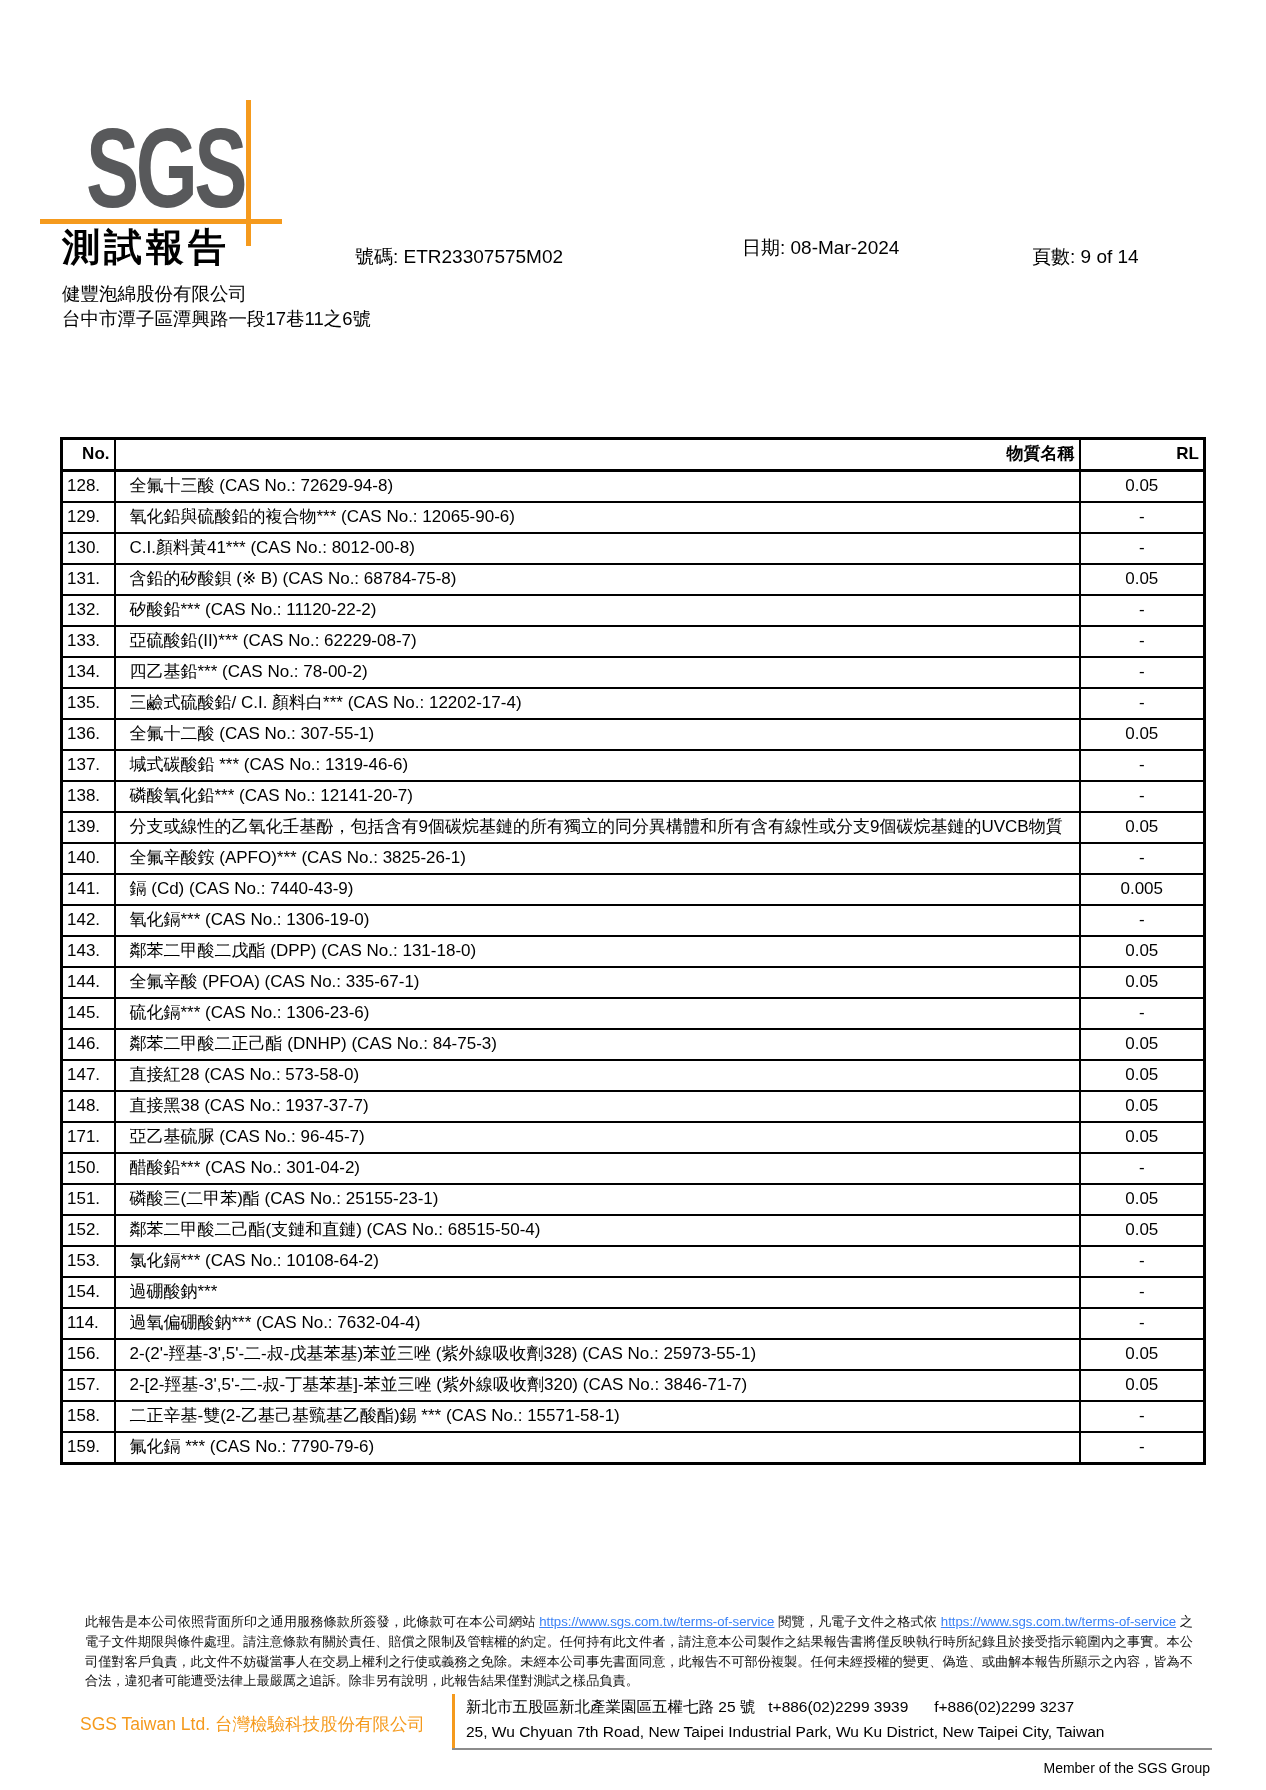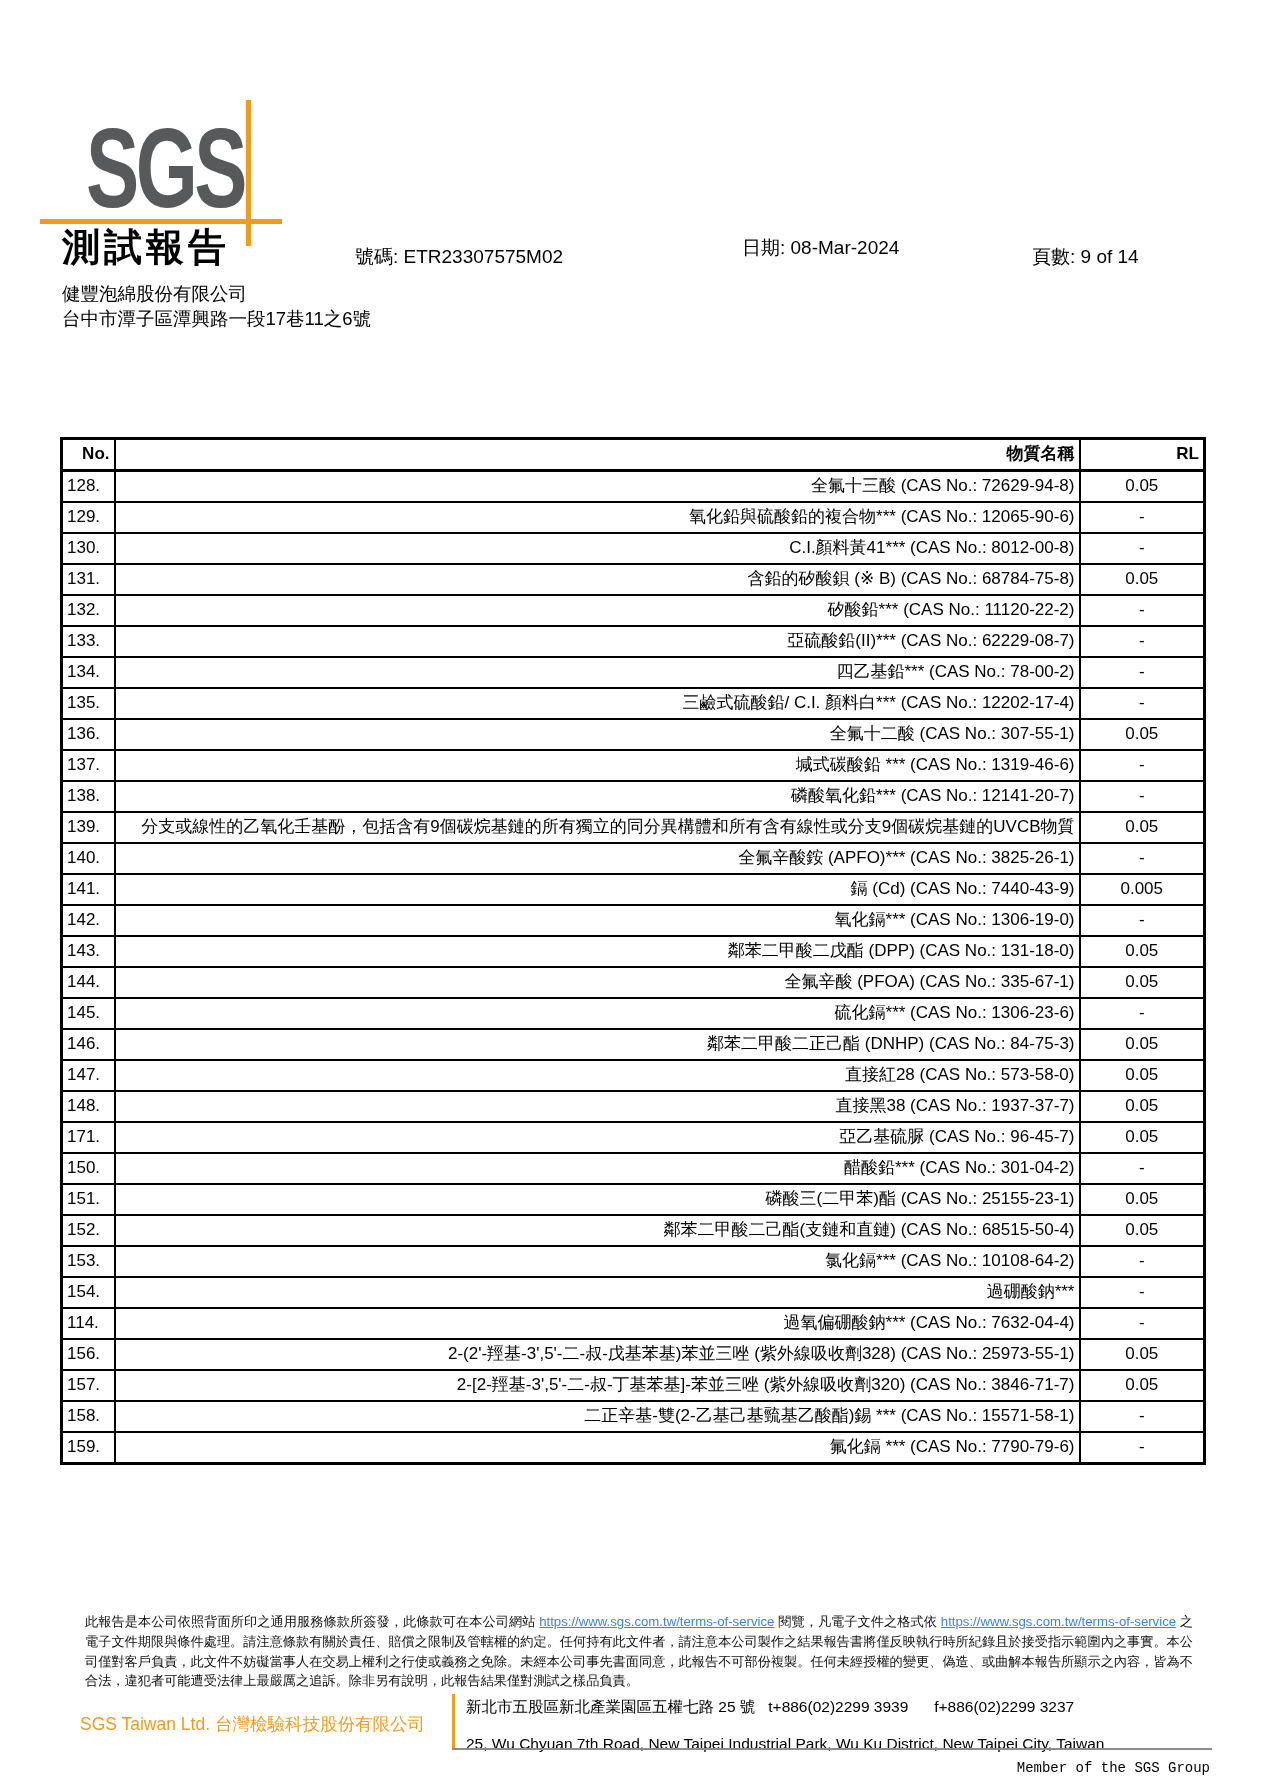--- a/index.html
+++ b/index.html
@@ -33,42 +33,42 @@
     position:absolute; left:60px; top:437px; width:1143px;
     border-collapse:collapse; table-layout:fixed; font-size:17px;
   }
   .report-table th, .report-table td {
     border:2px solid #000; padding:0 4px; height:29px;
     vertical-align:middle; line-height:1.3; overflow:hidden;
   }
   .report-table { border:3px solid #000; }
   .report-table th { font-weight:700; text-align:right; border-bottom:3px solid #000; }
   td.cell-no  { text-align:right; padding-right:18px; }
-  td.cell-name{ text-align:right;  padding-left:5px; }
+  td.cell-name{ text-align:left;  padding-left:14px; }
   td.cell-rl  { text-align:center; }
 
   
   .disclaimer {
     position:absolute; left:85px; top:1612px; width:1108px;
     font-size:13.2px; line-height:1.5; text-align:justify; color:#111;
   }
   .disclaimer a { color:#3b82f6; text-decoration:underline; }
 
   
   :root { --accent:#f59a1d; }
   .brand-line {
     position:absolute; left:80px; top:1712px; font-size:17.5px;
     color:var(--accent); white-space:nowrap;
   }
   .footer-vline { position:absolute; left:452px; top:1694px; width:3px; height:56px; background:var(--accent); }
   .addr { position:absolute; left:466px; font-size:15.5px; white-space:pre; }
   .addr1 { top:1697px; }
-  .addr2 { top:1723px;margin-top:12px; }
+  .addr2 { top:1723px; }
   .footer-hline { position:absolute; left:452px; top:1748px; width:760px; height:2px; background:#8c8c8c; }
-  .member-line { position:absolute; right:56px; top:1760px; font-size:14px;font-family:Liberation Mono, monospace; }
+  .member-line { position:absolute; right:56px; top:1760px; font-size:14px; }
 </style>
 </head>
 <body>
 
 <div class="page">
 
   <div class="logo-area">
     <div class="logo-vline"></div>
     <div class="sgs-text">SGS</div>
     <div class="logo-hline"></div>

